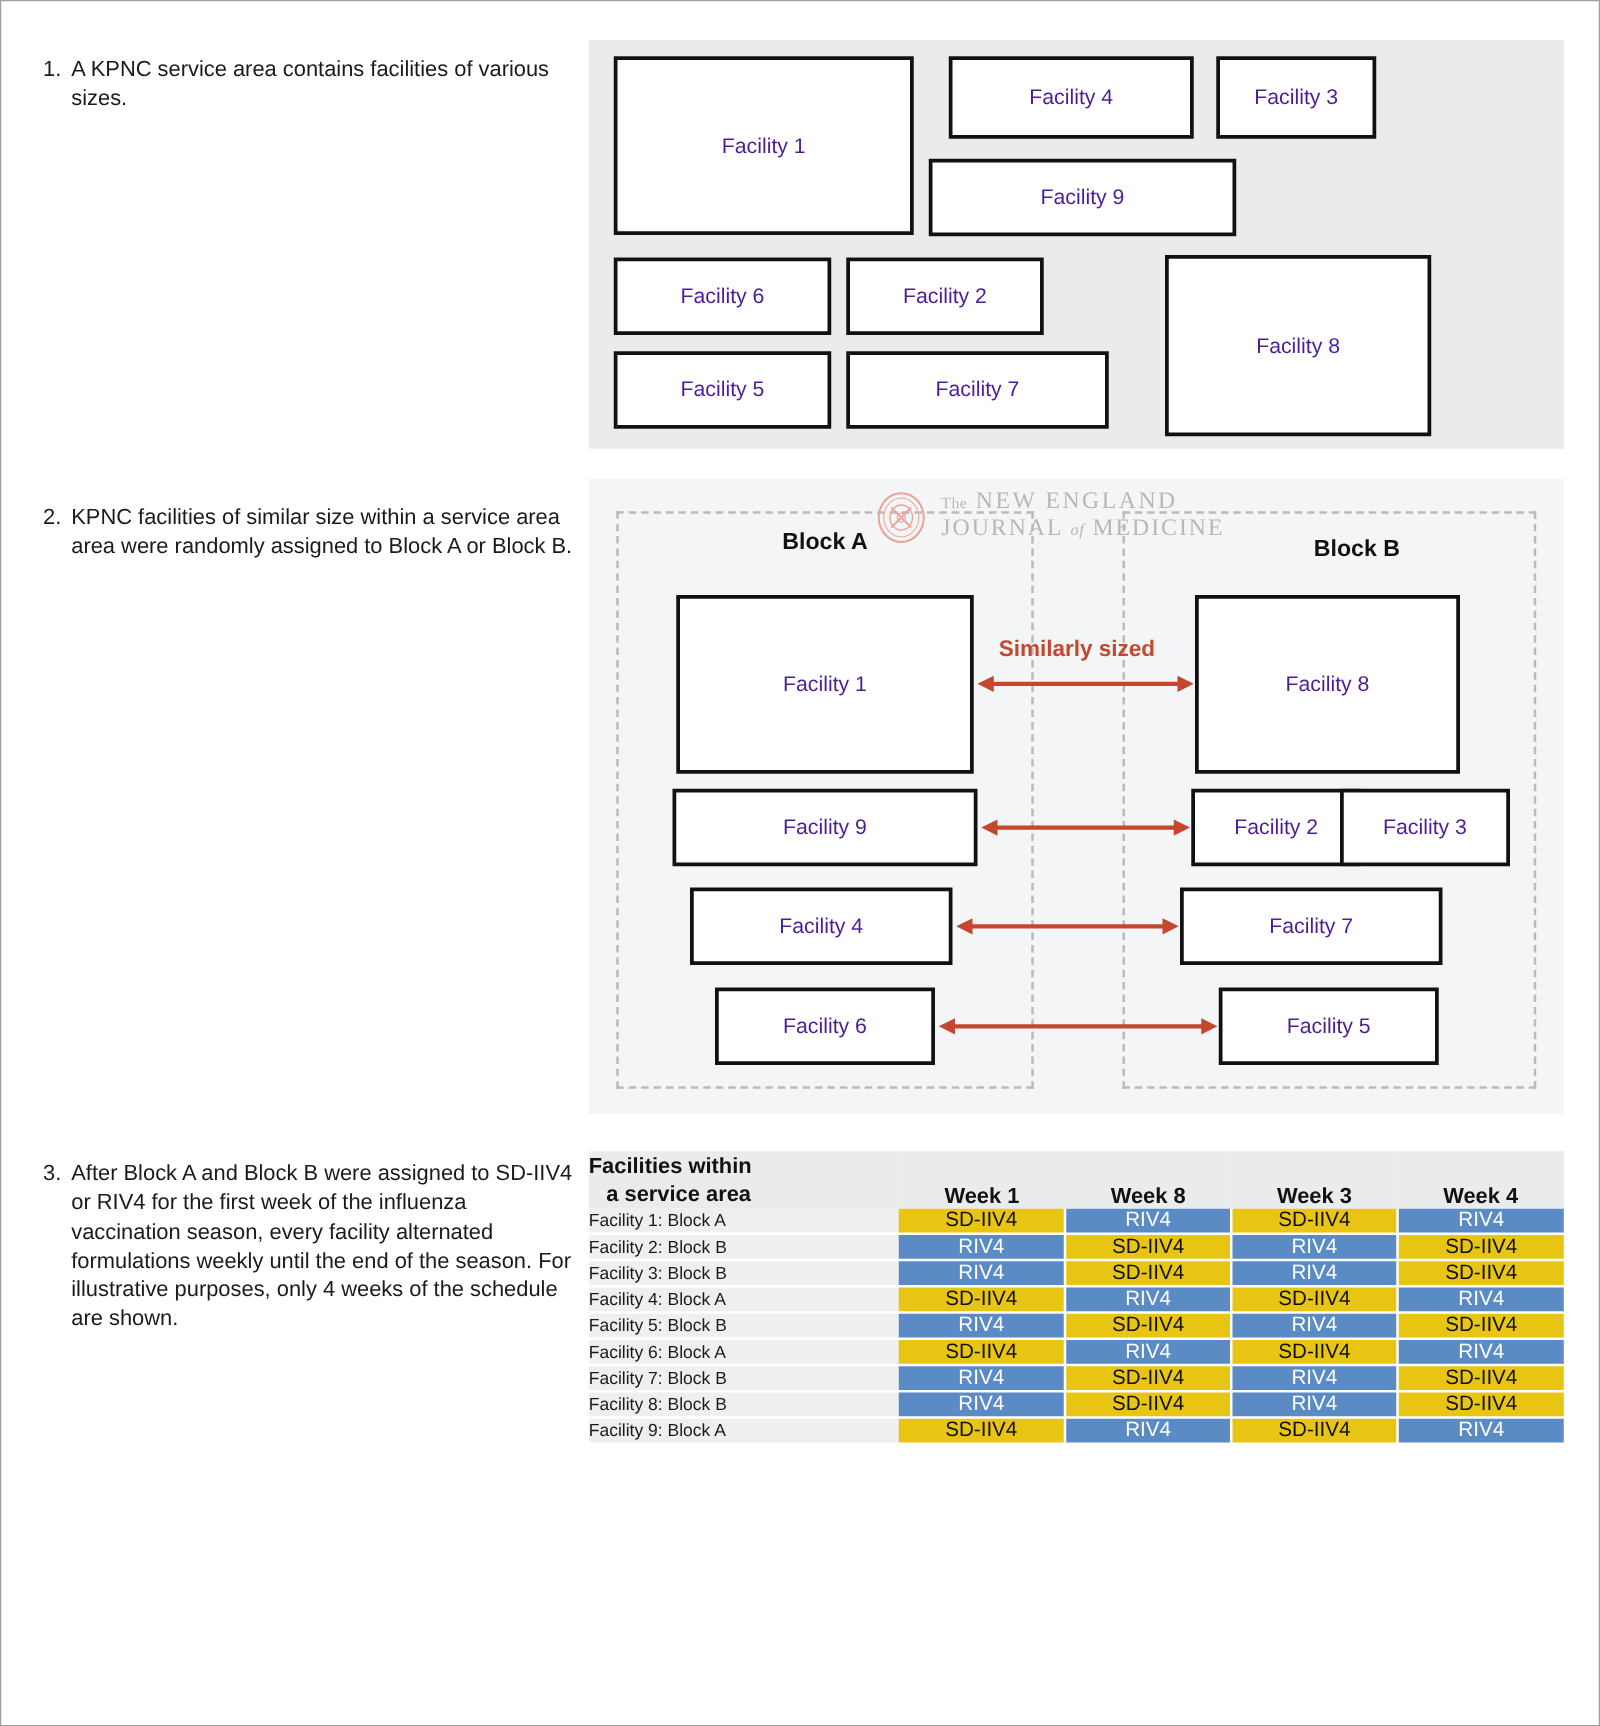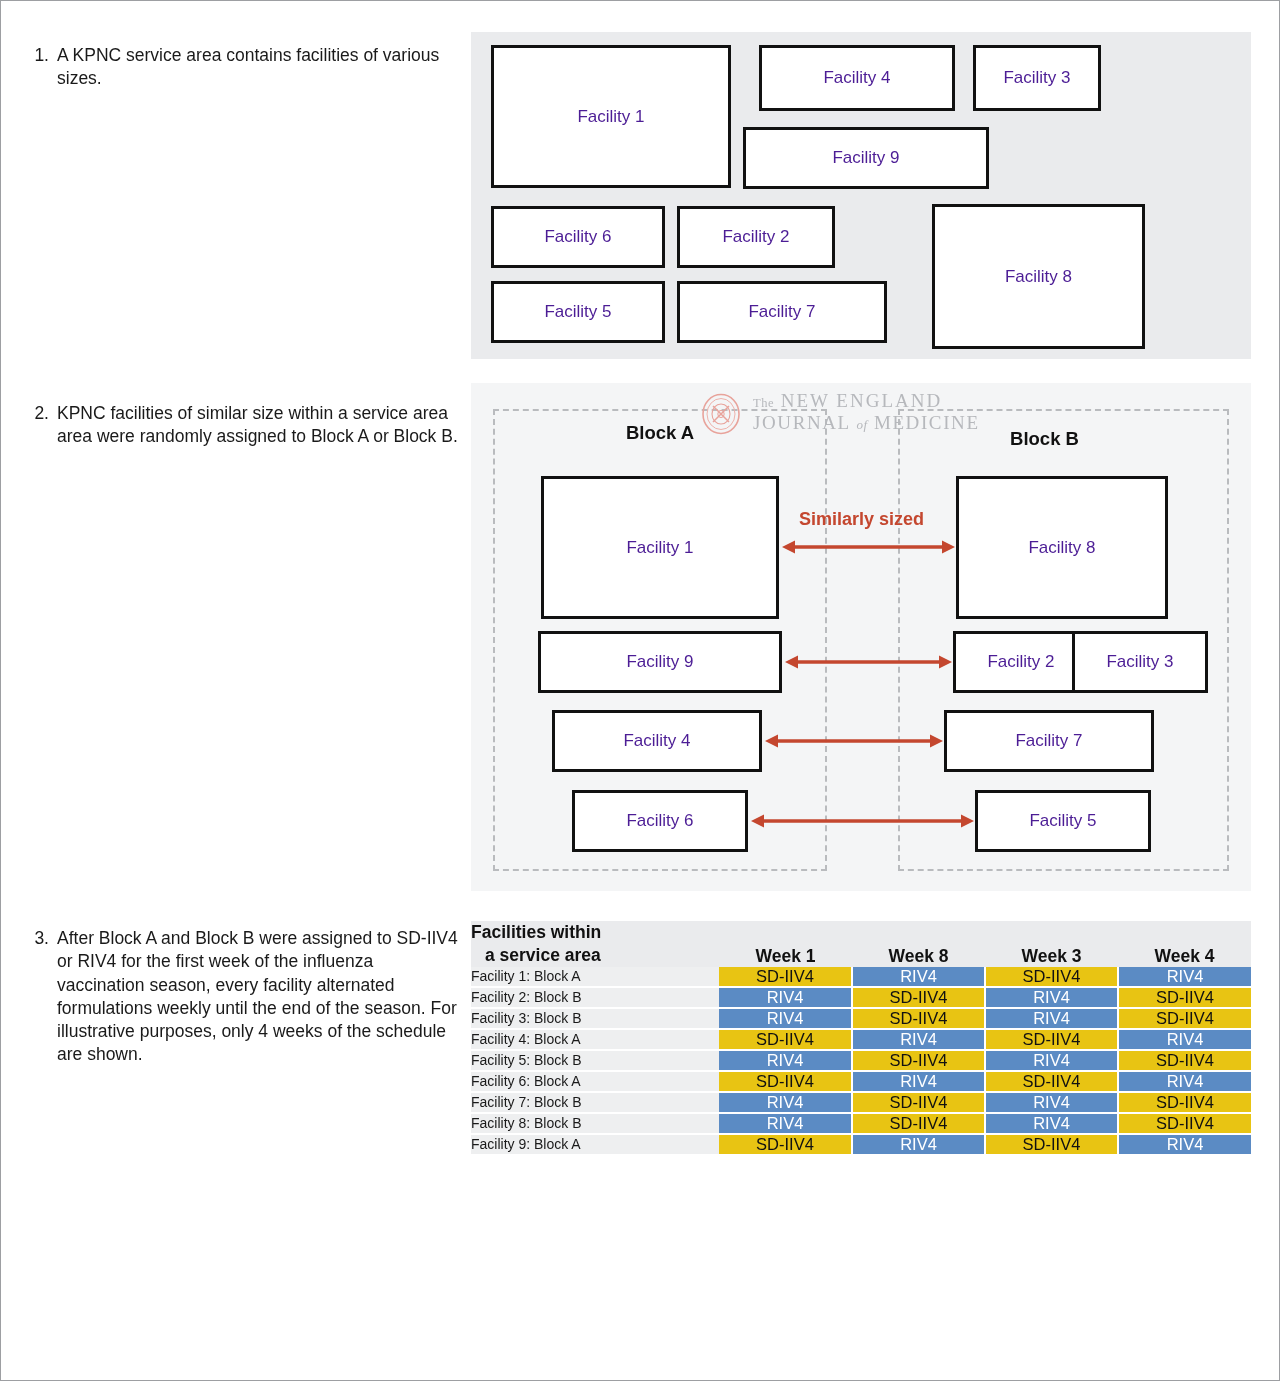--- a/index.html
+++ b/index.html
@@ -260,21 +260,21 @@
       </div>
       <div class="fbox" style="left: 206px; top: 249px; width: 210px; height: 62px;">
         <span>Facility 7</span>
       </div>
     </div>
 
   <div class="panel" id="panel2">
     <div class="block-region" id="region-a" style="left:22px; top:26px; width:334px; height:462px;"></div>
     <div class="block-region" id="region-b" style="left:427px; top:26px; width:331px; height:462px;"></div>
     <div class="block-label" style="left:22px; top:39px; width:334px;">Block A</div>
-    <div class="block-label" style="left:408px; top:45px; width:331px;">Block B</div>
+    <div class="block-label" style="left:449px; top:45px; width:331px;">Block B</div>
     <div class="similar-label" style="left:328px; top:126px;text-align:right;">Similarly sized</div>
   <div class="fbox" style="left: 70px; top: 93px; width: 238px; height: 143px;">
         <span>Facility 1</span>
       </div>
       <div class="fbox" style="left: 67px; top: 248px; width: 244px; height: 62px;">
         <span>Facility 9</span>
       </div>
       <div class="fbox" style="left: 81px; top: 327px; width: 210px; height: 62px;">
         <span>Facility 4</span>
       </div>

